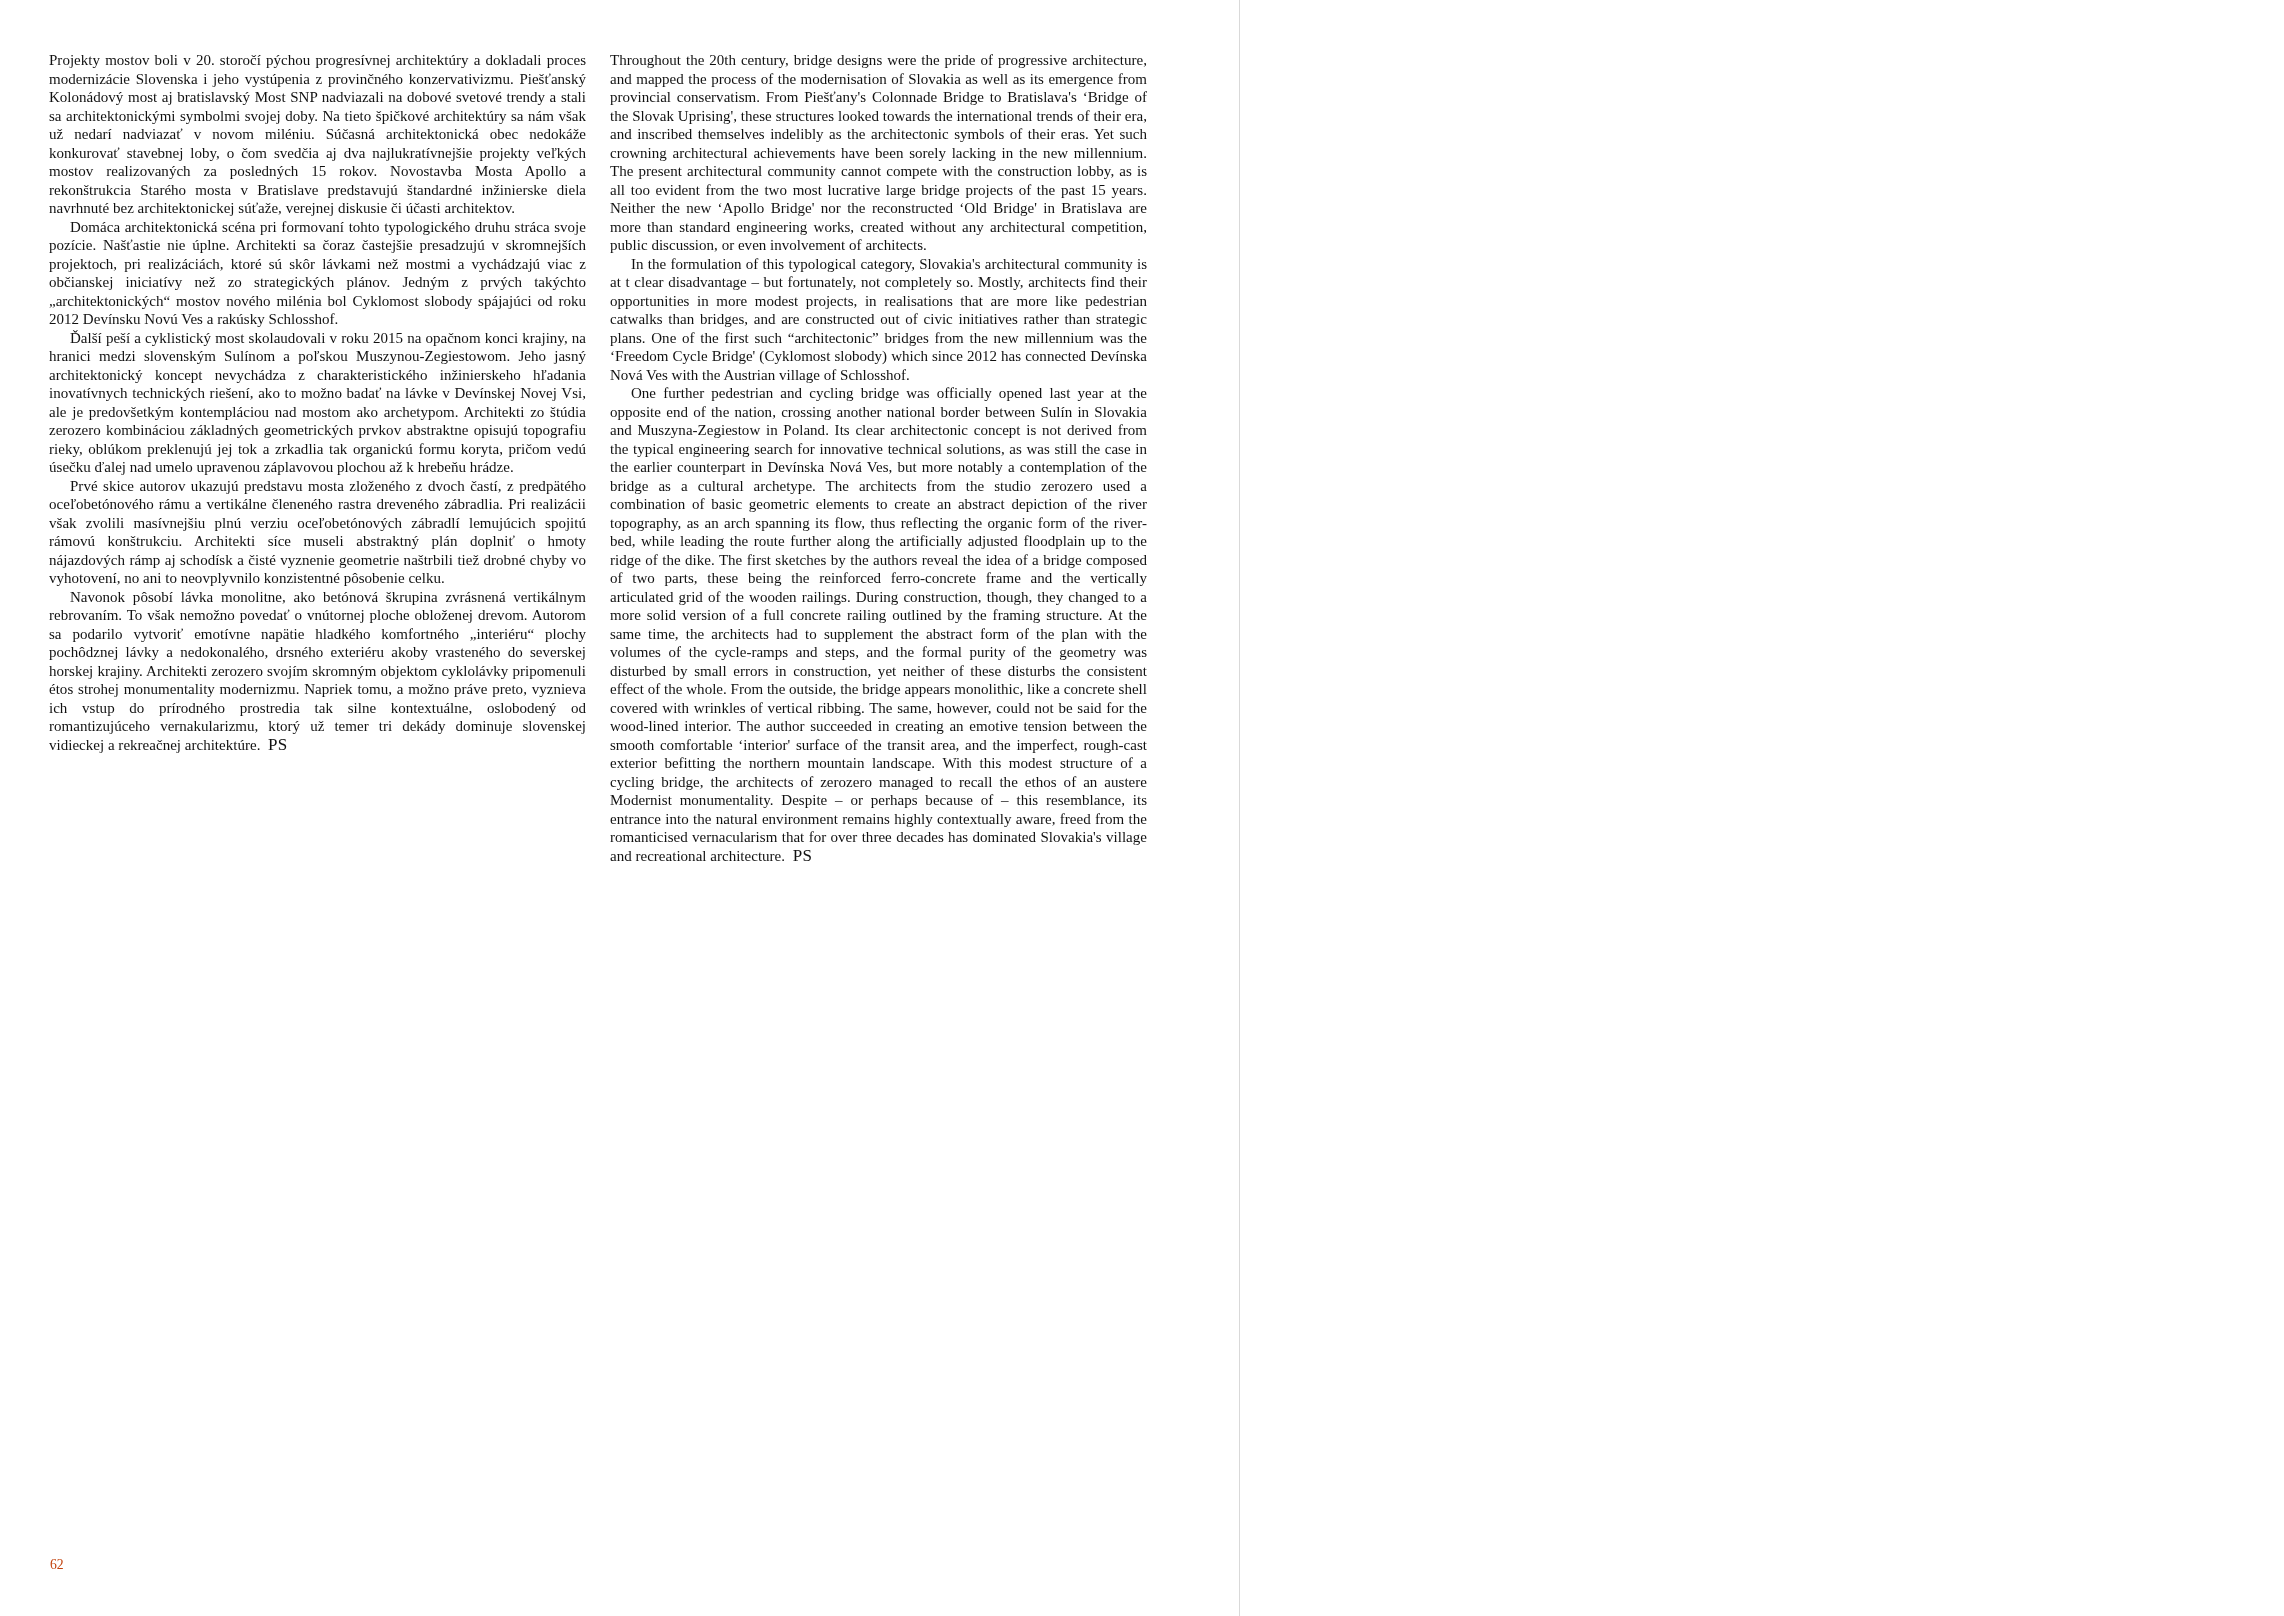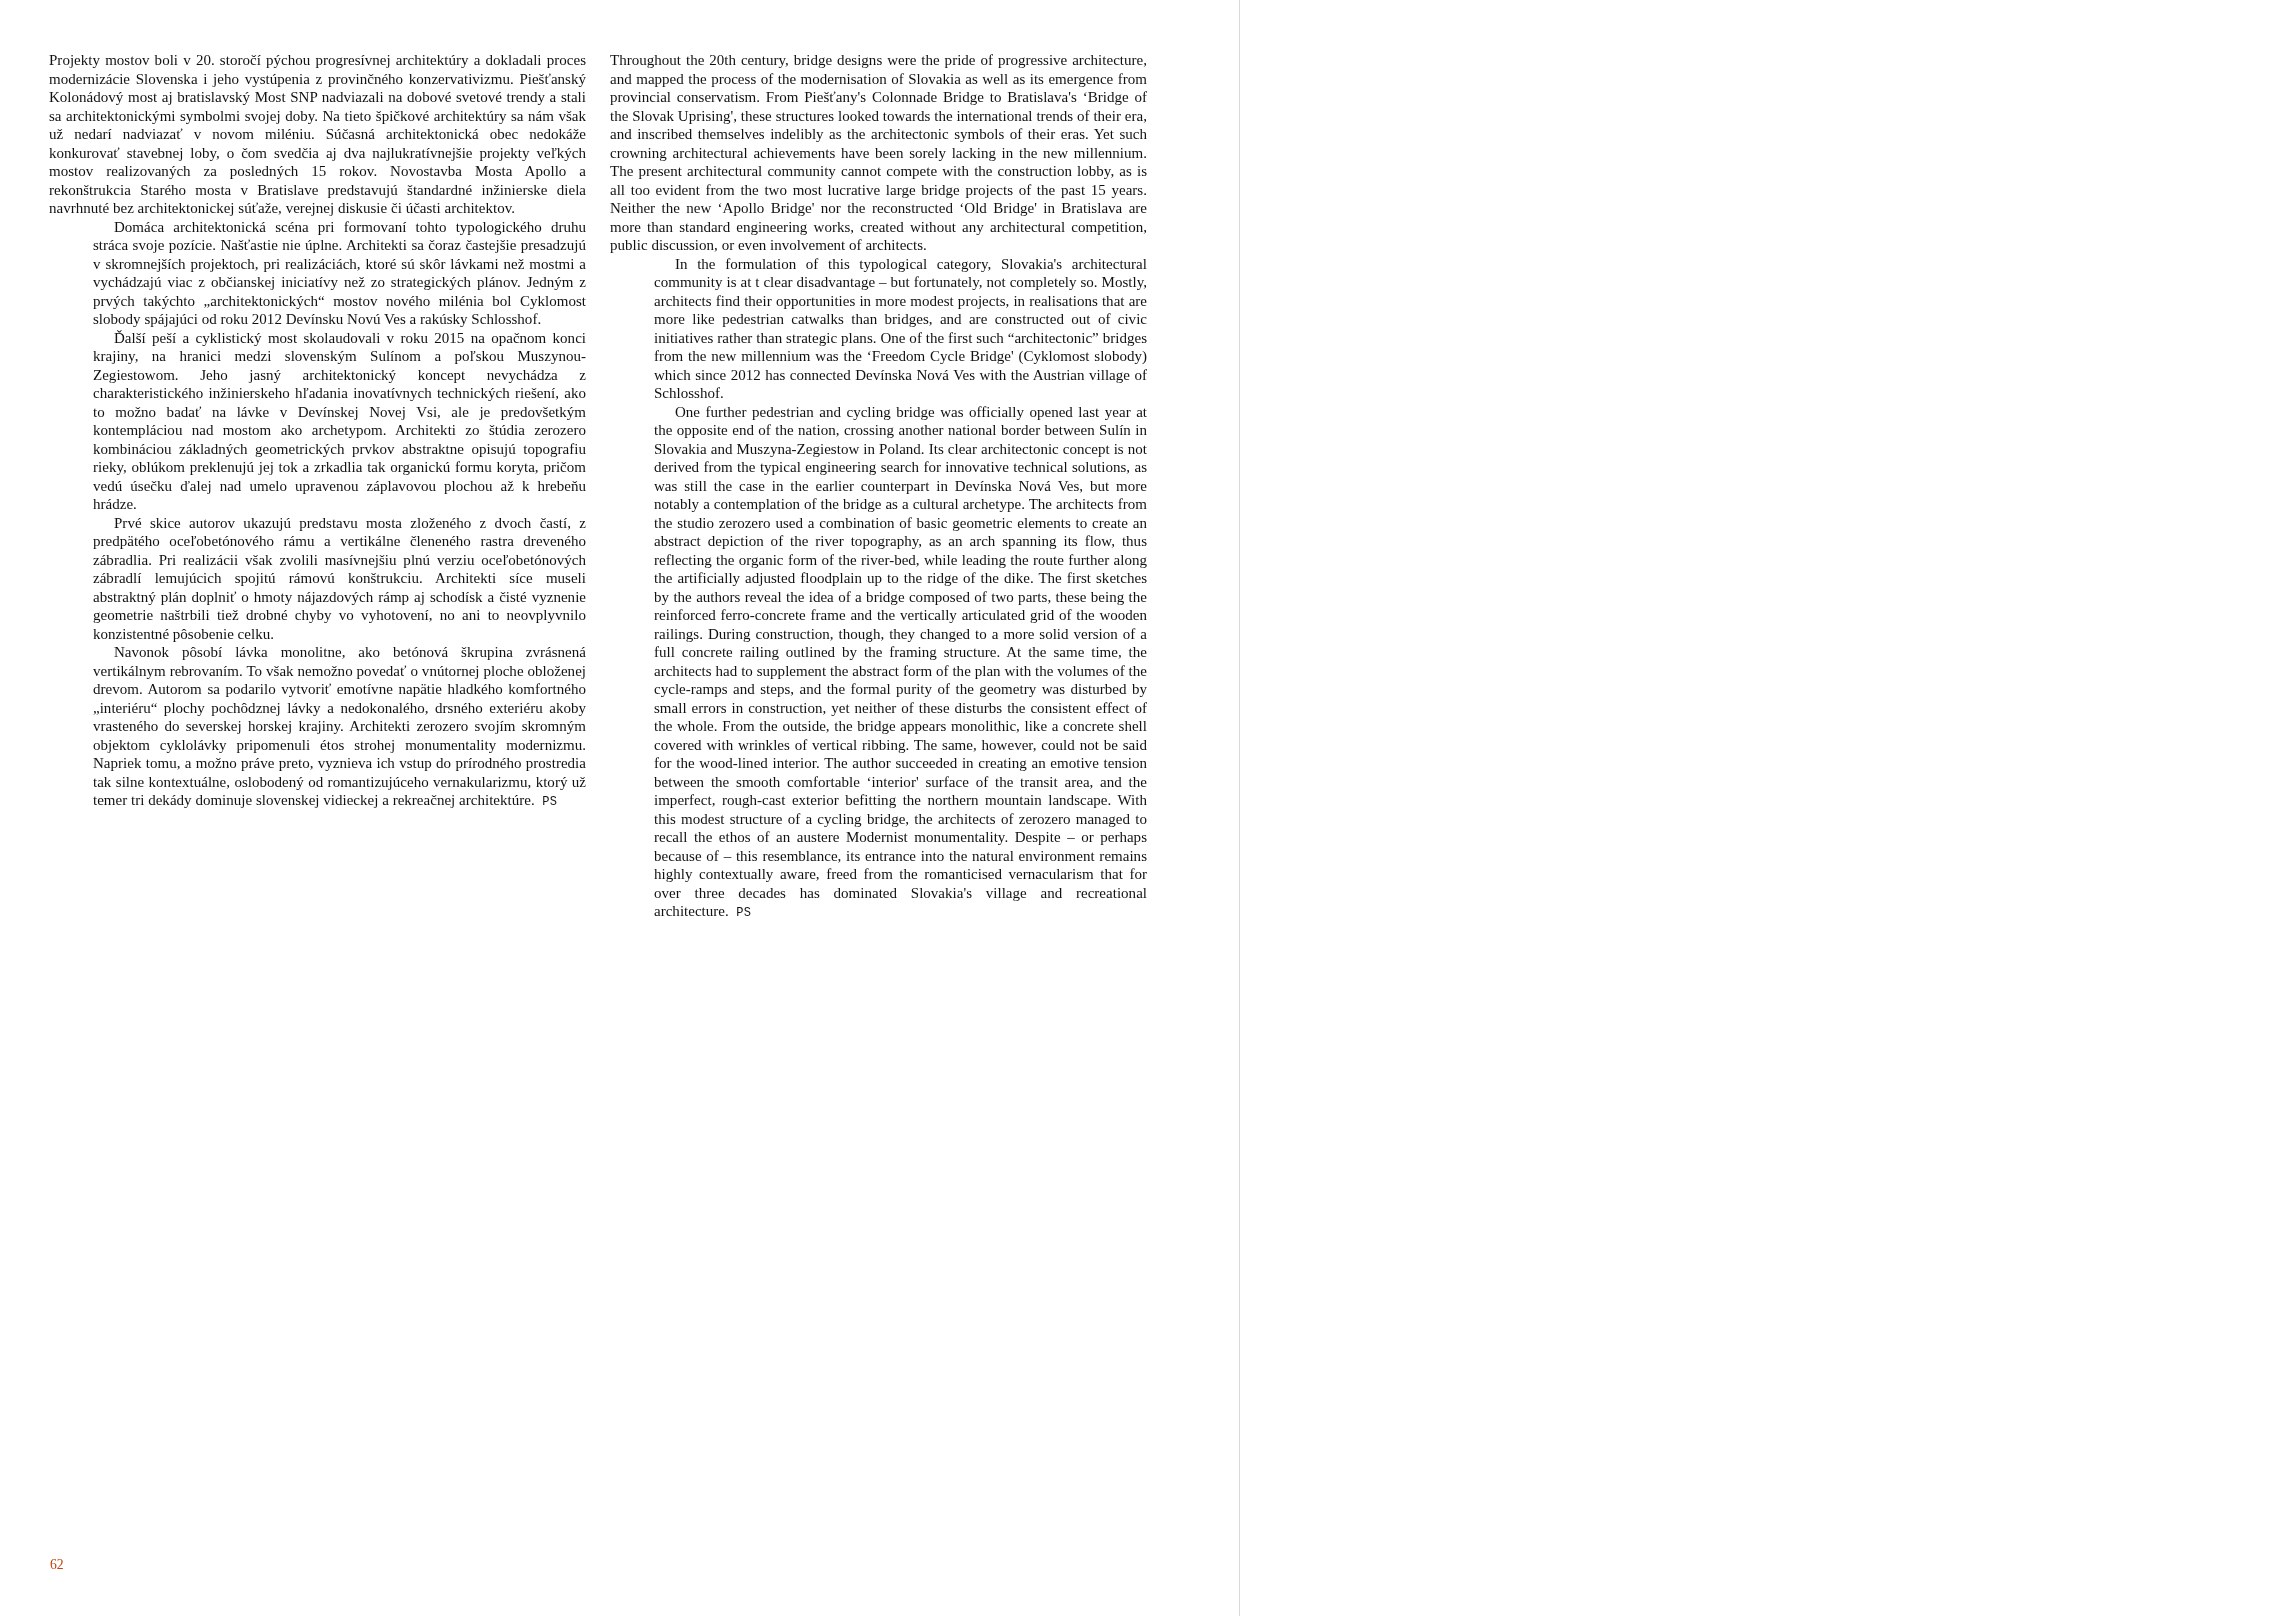--- a/index.html
+++ b/index.html
@@ -49,26 +49,25 @@
   }
   .col p {
     margin: 0;
     font-size: 15px;
     line-height: 18.5px;
     text-align: justify;
     text-justify: inter-word;
     hyphens: manual;
     letter-spacing: 0.02px;
   }
-  .col p.indent { text-indent: 21px; margin-left: 44px; }
+  .col p.indent { text-indent: 21px; }
   .col p + p { margin-top: 0; }
   .smallcap-ps {
-    font-size: 12px;
+    font-size: 17px;
     letter-spacing: 0.3px;
-    font-family: Liberation Mono, monospace;
   }
 
   .folio {
     position: absolute;
     bottom: 44px;
     font-size: 13.7px;
     font-family: "Liberation Serif", serif;
     color: #c2410c;
   }
   .folio-left { left: 50px; }

